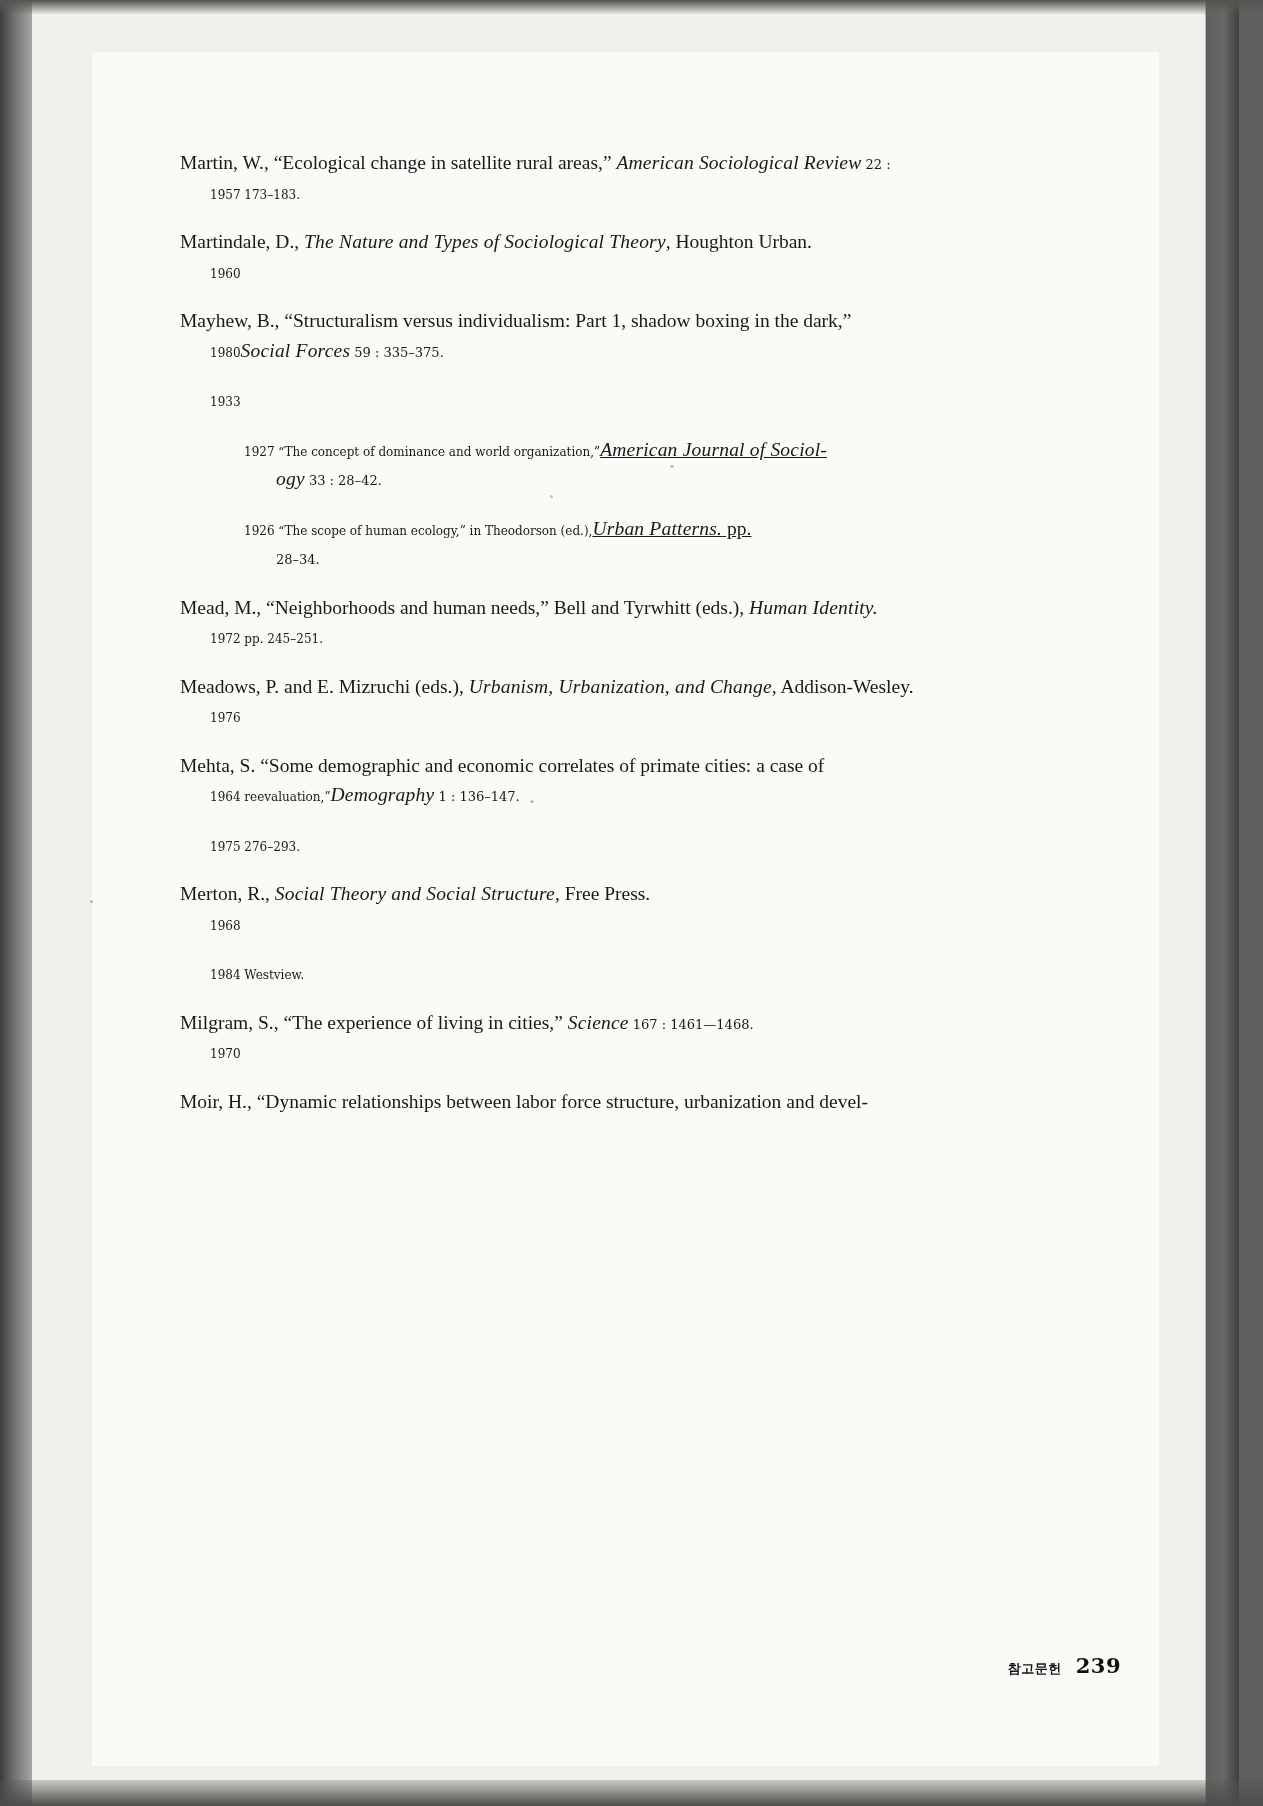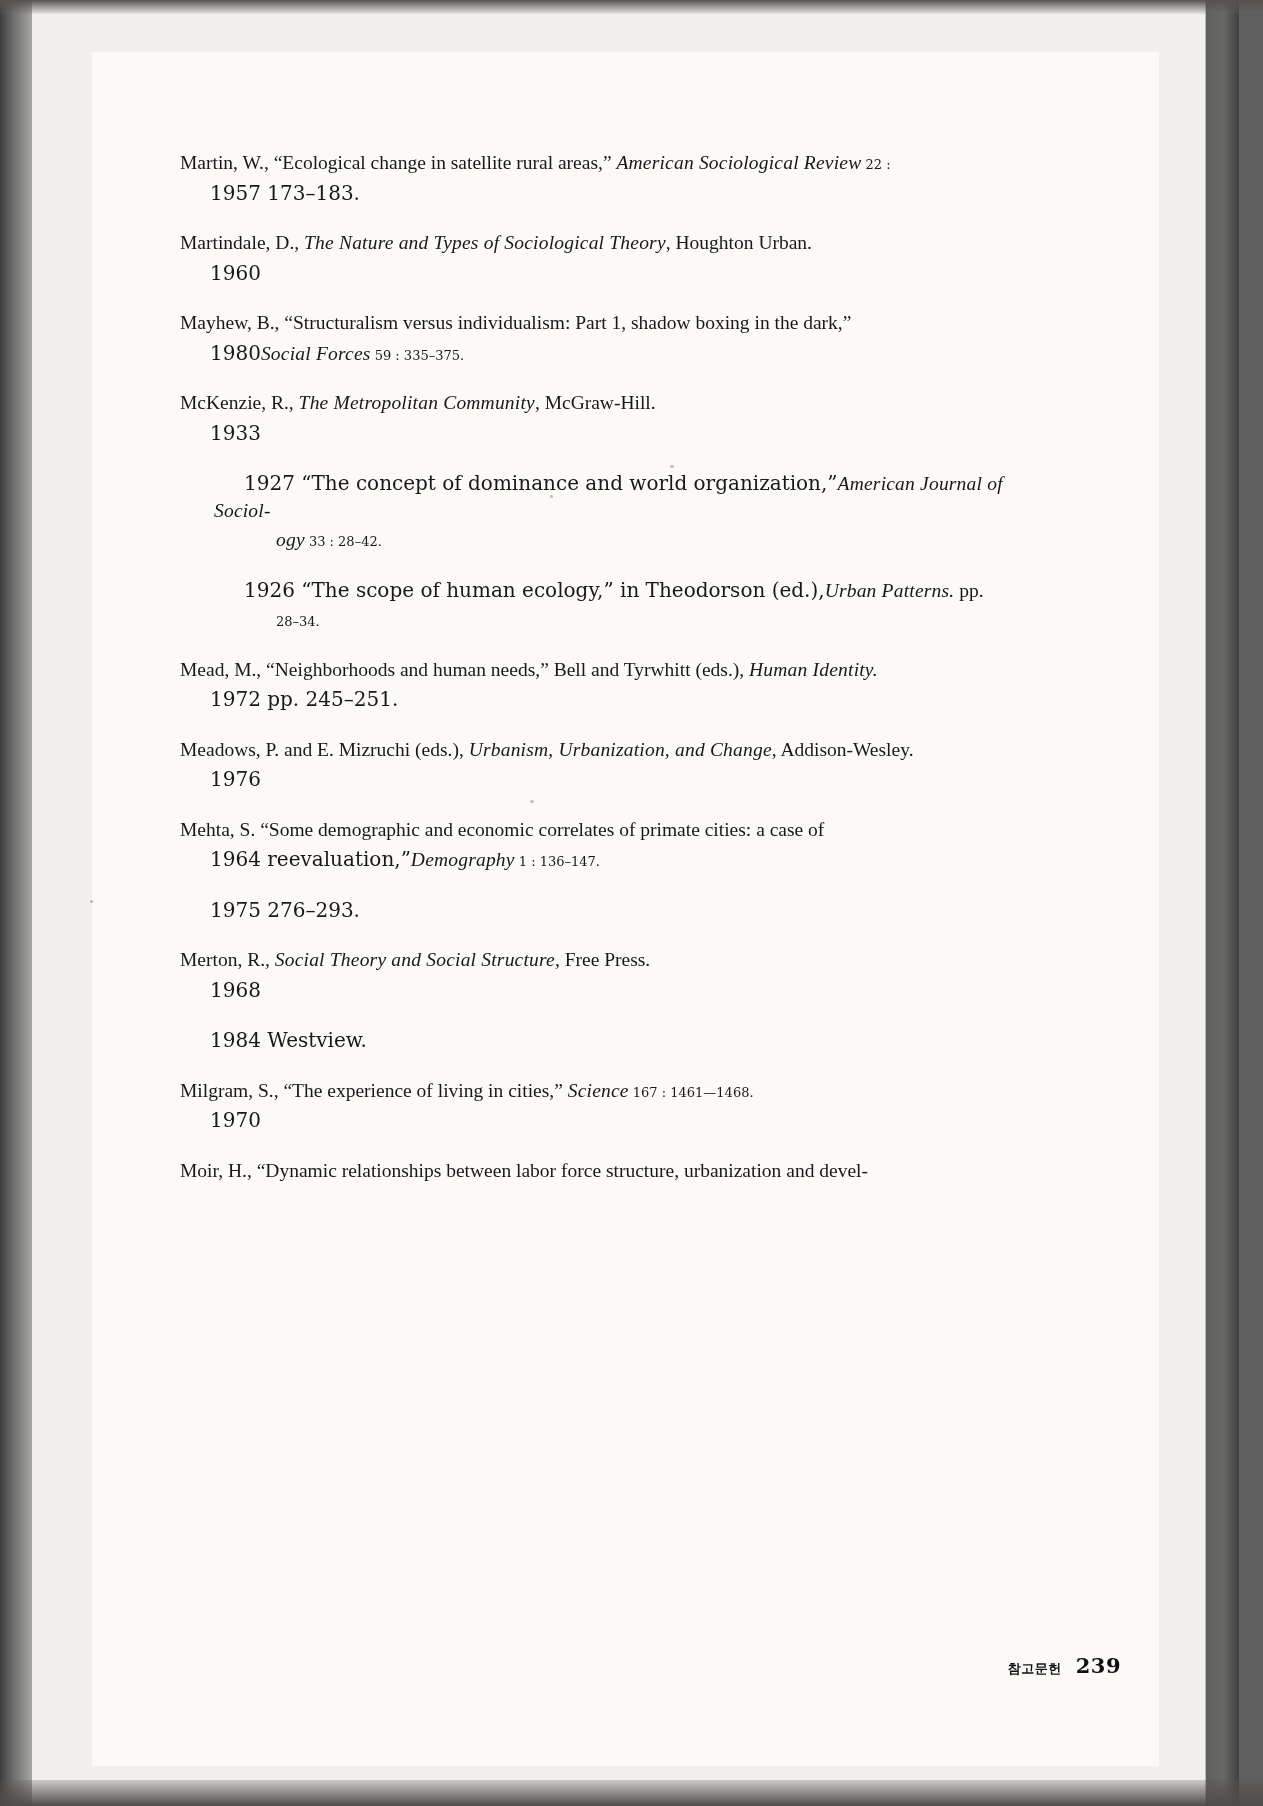--- a/index.html
+++ b/index.html
@@ -94,31 +94,32 @@
   }
   .ln2 { margin-top: 3px; }
   
   .ttl {
     font-style: italic;
     font-family: "Liberation Serif", serif;
     letter-spacing: 0.2px;
   }
   .yr {
     font-family: "DejaVu Serif", serif;
-    font-size: 20px;
+    font-size: 12px;
   }
   .num {
     font-family: "DejaVu Serif", serif;
     font-size: 13px;
   }
   .ind2 { padding-left: 62px; display: inline-block; }
   .ind3 { padding-left: 30px; display: inline-block; }
 
   .sub-entry {
     margin-left: 34px;
+    text-decoration: underline;
   }
 
   .footer {
     position: absolute;
     right: 84px;
     bottom: 128px;
     font-size: 19px;
     color: #101012;
     letter-spacing: 0.5px;
   }
@@ -171,23 +172,20 @@
       <div class="entry">
         <div class="line">
           <span>Mayhew, B.,  “Structuralism versus individualism: Part  1,   shadow boxing in the dark,”</span>
         </div>
         <div class="line ln2">
           <span class="ind3 yr">1980  </span><span class="ttl">Social Forces</span><span class="num"> 59 : 335–375.</span>
         </div>
       </div>
 
       <div class="entry">
-        <div class="line">
-          <span>McKenzie, R.,  </span><span class="ttl">The Metropolitan Community</span><span>, McGraw-Hill.</span>
-        </div>
         <div class="line ln2">
           <span class="ind3 yr">1933</span>
         </div>
       </div>
 
       <div class="entry sub-entry">
         <div class="line">
           <span class="ind3 yr">1927   “The concept of dominance and world organization,”   </span><span class="ttl">American Journal of Sociol-</span>
         </div>
         <div class="line ln2">

